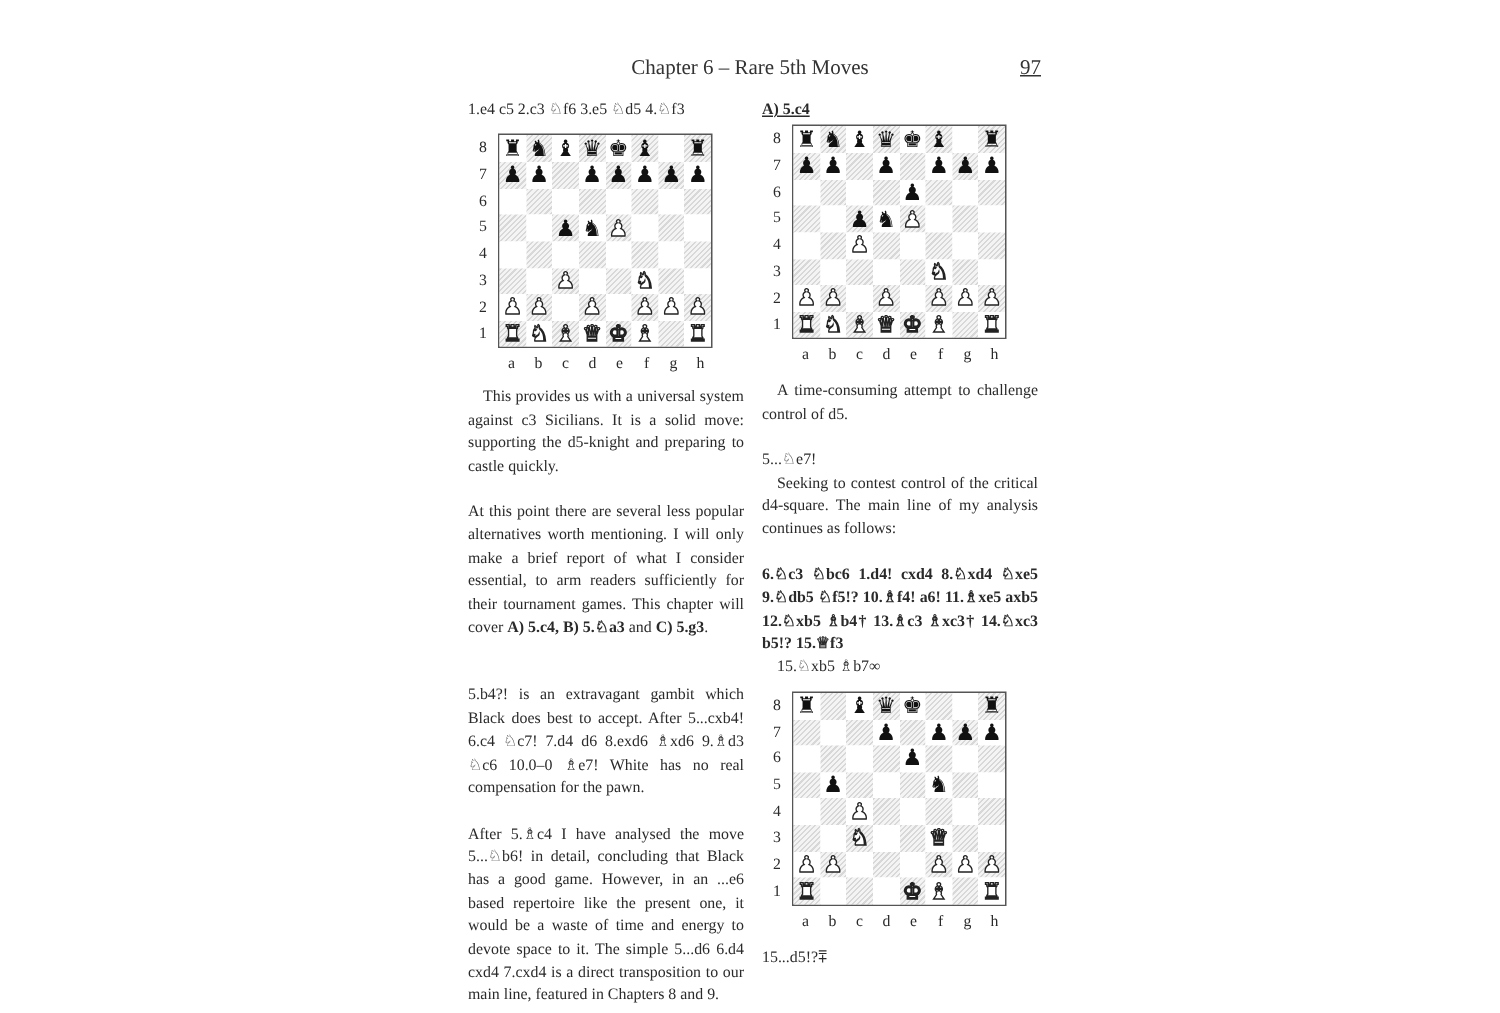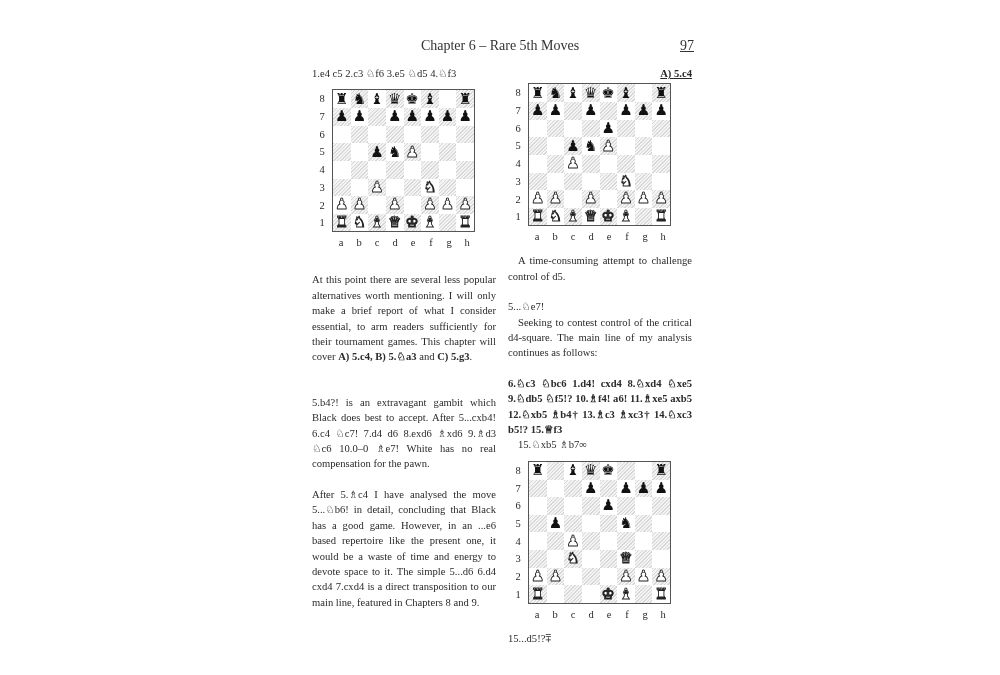--- a/index.html
+++ b/index.html
@@ -9,21 +9,21 @@
   .header .title{position:absolute;left:0;width:1000px;text-align:center;}
   .header .pagenum{position:absolute;left:680px;width:12px;text-align:right;text-decoration:underline;}
   .col{position:absolute;width:184px;font-size:10.6px;line-height:15.4px;}
   .col.left{left:312px;top:66px;}
   .col.right{left:508px;top:66px;}
   p{margin:0;text-align:justify;}
   .ind{text-indent:10px;}
   .b{font-weight:normal;}
   .gap{height:15px;}
   .moves{font-weight:bold;text-align:justify;}
-  .center{text-align:right;font-weight:bold;text-decoration:underline;}
+  .center{text-align:left;font-weight:bold;text-decoration:underline;}
   .diagram{position:relative;height:170px;margin:6px 0 0 0;}
   .ranks{position:absolute;left:5px;top:3px;width:10px;}
   .ranks span{display:block;height:17.7px;line-height:17.7px;font-size:10.5px;text-align:center;}
   .board{position:absolute;left:20px;top:2px;width:141px;height:141px;border:1.5px solid #555;
     display:grid;grid-template-columns:repeat(8,1fr);grid-template-rows:repeat(8,1fr);}
   .sq{position:relative;display:flex;align-items:center;justify-content:center;font-size:15px;line-height:1;
     font-family:"DejaVu Sans",sans-serif;}
   .sq.dark{background:repeating-linear-gradient(135deg,#d8d8d8 0 1px,#f4f4f4 1px 2.5px);}
   .sq.light{background:#fff;}
   .pc.w{color:#fff;-webkit-text-stroke:0.9px #222;}
@@ -186,20 +186,21 @@
         <span>a</span>
         <span>b</span>
         <span>c</span>
         <span>d</span>
         <span>e</span>
         <span>f</span>
         <span>g</span>
         <span>h</span>
       </div>
     </div>
+  <p class="ind">This provides us with a universal system against c3 Sicilians. It is a solid move: supporting the d5-knight and preparing to castle quickly.</p>
   <div class="gap"></div>
   <p><span>At this point there are several less popular alternatives worth mentioning. I will only make a brief report of what I consider essential, to arm readers sufficiently for their tournament games. This chapter will cover </span><b>A) 5.c4, B) 5.♘a3</b><span> and </span><b>C) 5.g3</b><span>.</span></p>
   <div class="gap"></div>
   <div class="gap"></div>
   <p>5.b4?! is an extravagant gambit which Black does best to accept. After 5...cxb4! 6.c4 ♘c7! 7.d4 d6 8.exd6 ♗xd6 9.♗d3 ♘c6 10.0–0 ♗e7! White has no real compensation for the pawn.</p>
   <div class="gap"></div>
   <p>After 5.♗c4 I have analysed the move 5...♘b6! in detail, concluding that Black has a good game. However, in an ...e6 based repertoire like the present one, it would be a waste of time and energy to devote space to it. The simple 5...d6 6.d4 cxd4 7.cxd4 is a direct transposition to our main line, featured in Chapters 8 and 9.</p>
 </div>
 
 <div class="col right">

